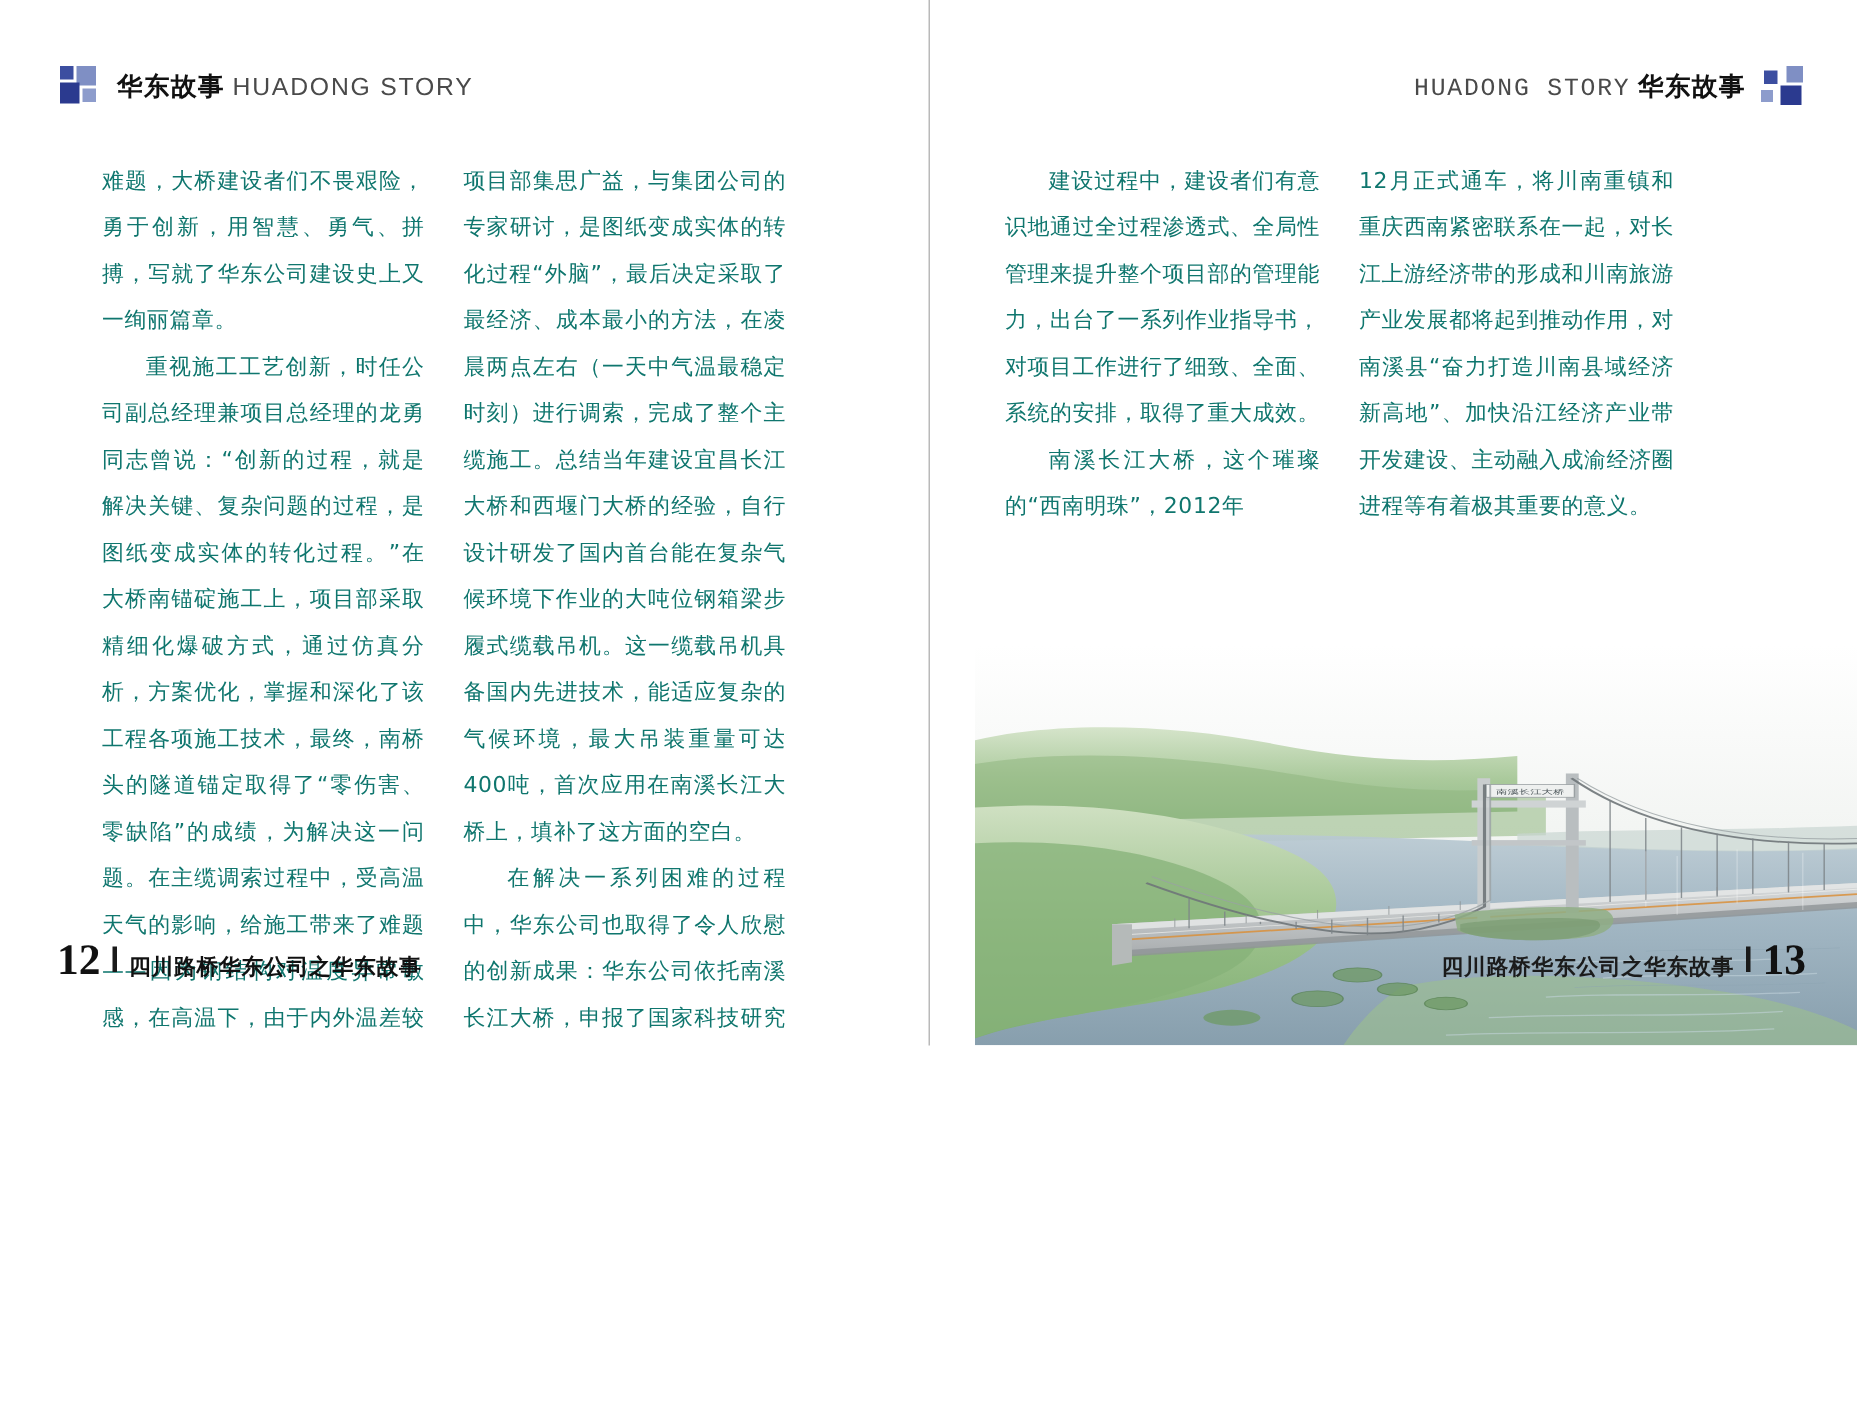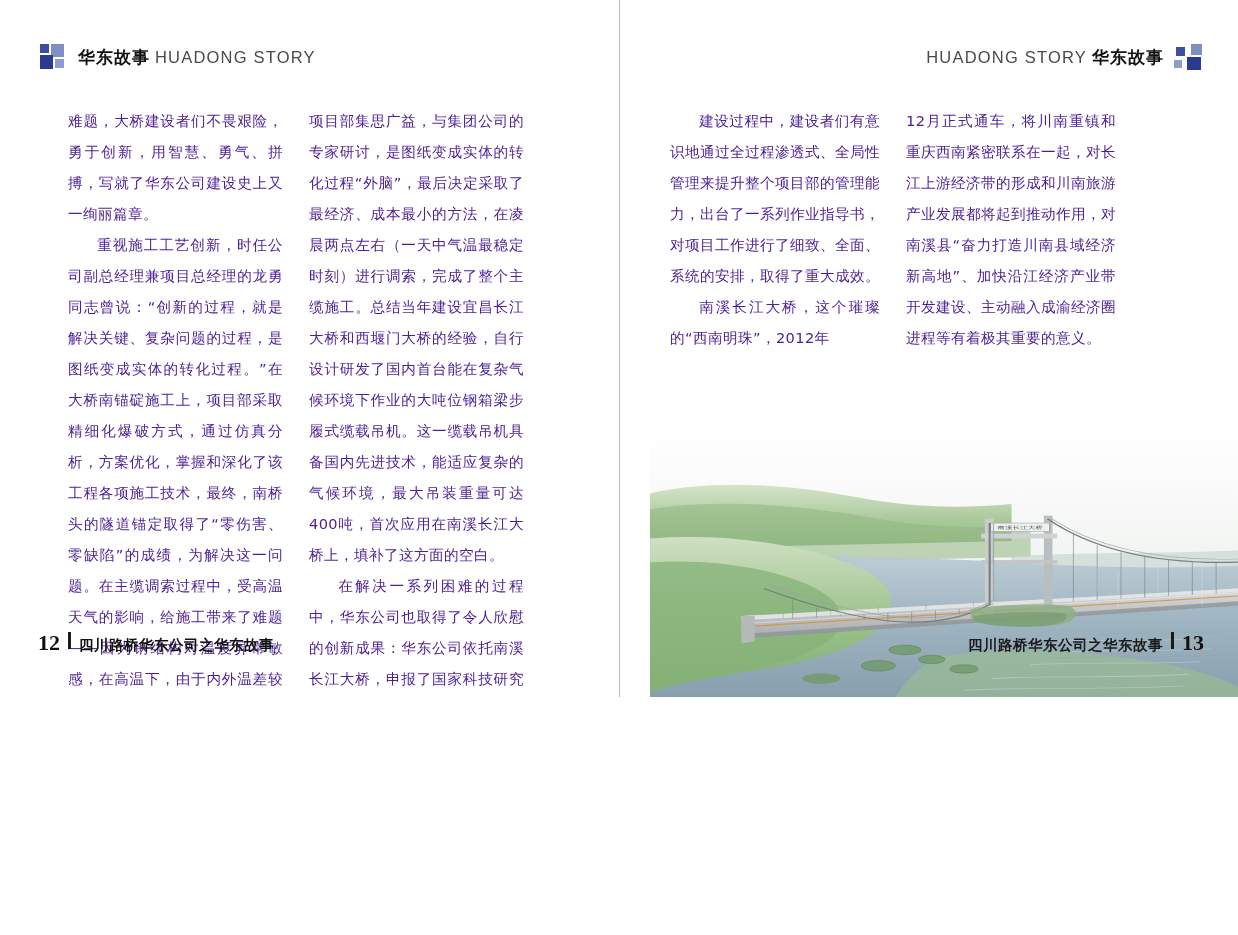--- a/index.html
+++ b/index.html
@@ -36,21 +36,21 @@
 
   
   .header {
     position: absolute;
     top: 44px;
     display: flex;
     align-items: center;
     gap: 8px;
   }
   .header-left { left: 40px; }
-  .header-right { right: 36px; }
+  .header-right { right: 36px; font-family: Liberation Mono, monospace; }
 
   .logo-blocks {
     position: relative;
     width: 30px;
     height: 26px;
   }
   .logo-blocks i {
     position: absolute;
     display: block;
     background: #2b3a8f;
@@ -95,21 +95,21 @@
     gap: 26px;
   }
   .col {
     width: 215px;
   }
   .col p {
     margin: 0;
     font-family: "DejaVu Sans", sans-serif;
     font-size: 14.6px;
     line-height: 31px;
-    color: #4c1d95;
+    color: #0f766e;
     text-align: justify;
     text-justify: inter-ideograph;
     letter-spacing: 0.4px;
   }
   .col p.indent {
     text-indent: 2em;
   }
   .col p + p {
     margin-top: 0;
   }
@@ -130,21 +130,21 @@
     bottom: 42px;
     display: flex;
     align-items: baseline;
     gap: 4px;
   }
   .footer-left { left: 38px; }
   .footer-right { right: 34px; }
 
   .folio {
     font-family: "Liberation Serif", serif;
-    font-size: 22px;
+    font-size: 29px;
     font-weight: bold;
     color: #111;
     line-height: 1;
   }
   .folio-rule {
     display: inline-block;
     width: 3px;
     height: 17px;
     background: #1a1a1a;
     margin: 0 4px;

